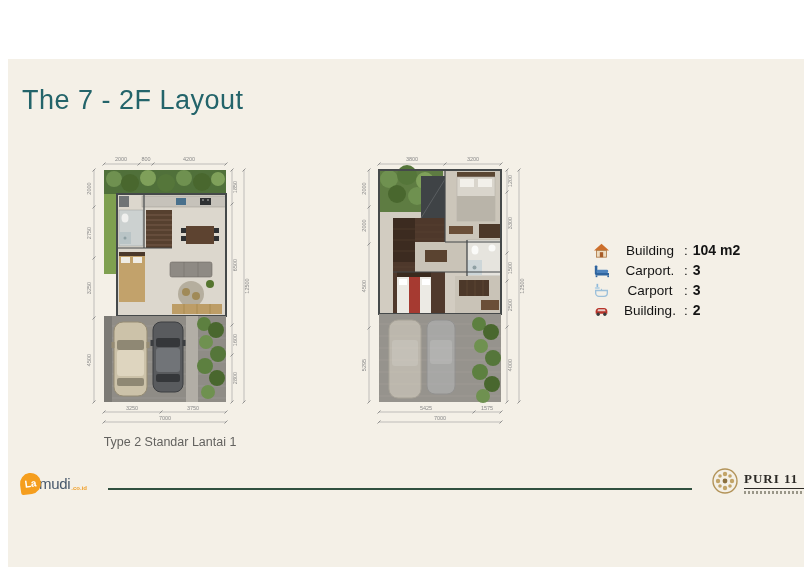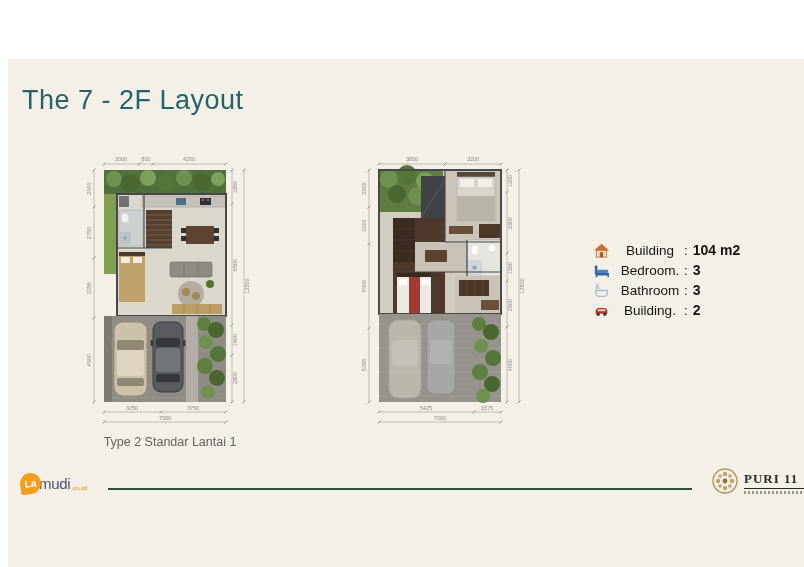--- a/index.html
+++ b/index.html
@@ -346,32 +346,32 @@
     <span class="spec-value">104 m2</span>
   </div>
   <div class="spec-row">
     <svg class="spec-icon" viewBox="0 0 20 18">
       <rect x="2" y="3" width="3" height="11" rx="1" fill="#2f649e"></rect>
       <rect x="4" y="8" width="14" height="4" rx="1.5" fill="#4d83bd"></rect>
       <rect x="3" y="12" width="16" height="3" fill="#2f649e"></rect>
       <rect x="3" y="15" width="2" height="2" fill="#2f649e"></rect>
         <rect x="17" y="15" width="2" height="2" fill="#2f649e"></rect>
     </svg>
-    <span class="spec-label">Bedroom.</span>
+    <span class="spec-label">Carport.</span>
     <span class="spec-colon">:</span>
     <span class="spec-value">3</span>
   </div>
   <div class="spec-row">
     <svg class="spec-icon" viewBox="0 0 20 18">
       <rect x="4" y="1" width="2" height="4" fill="#8fb9d9"></rect>
       <rect x="2" y="5" width="6" height="2" rx="1" fill="#a9cce4"></rect>
       <path d="M3 9h14v3a4 4 0 0 1-4 4H7a4 4 0 0 1-4-4z" fill="none" stroke="#9cc0da" stroke-width="1.6"></path>
       <line x1="10" y1="9" x2="10" y2="7" stroke="#9cc0da" stroke-width="1.2"></line>
     </svg>
-    <span class="spec-label">Bathroom</span>
+    <span class="spec-label">Carport</span>
     <span class="spec-colon">:</span>
     <span class="spec-value">3</span>
   </div>
   <div class="spec-row">
     <svg class="spec-icon" viewBox="0 0 20 18">
       <path d="M3 10c0-2 1.5-4 4-4h6c2.5 0 4 2 4 4v3H3z" fill="#b8342a"></path>
       <path d="M6 7.5h8l1 2.5H5z" fill="#e3ccc8"></path>
       <circle cx="6" cy="13.5" r="2" fill="#3a3a3a"></circle>
         <circle cx="14" cy="13.5" r="2" fill="#3a3a3a"></circle>
     </svg>

